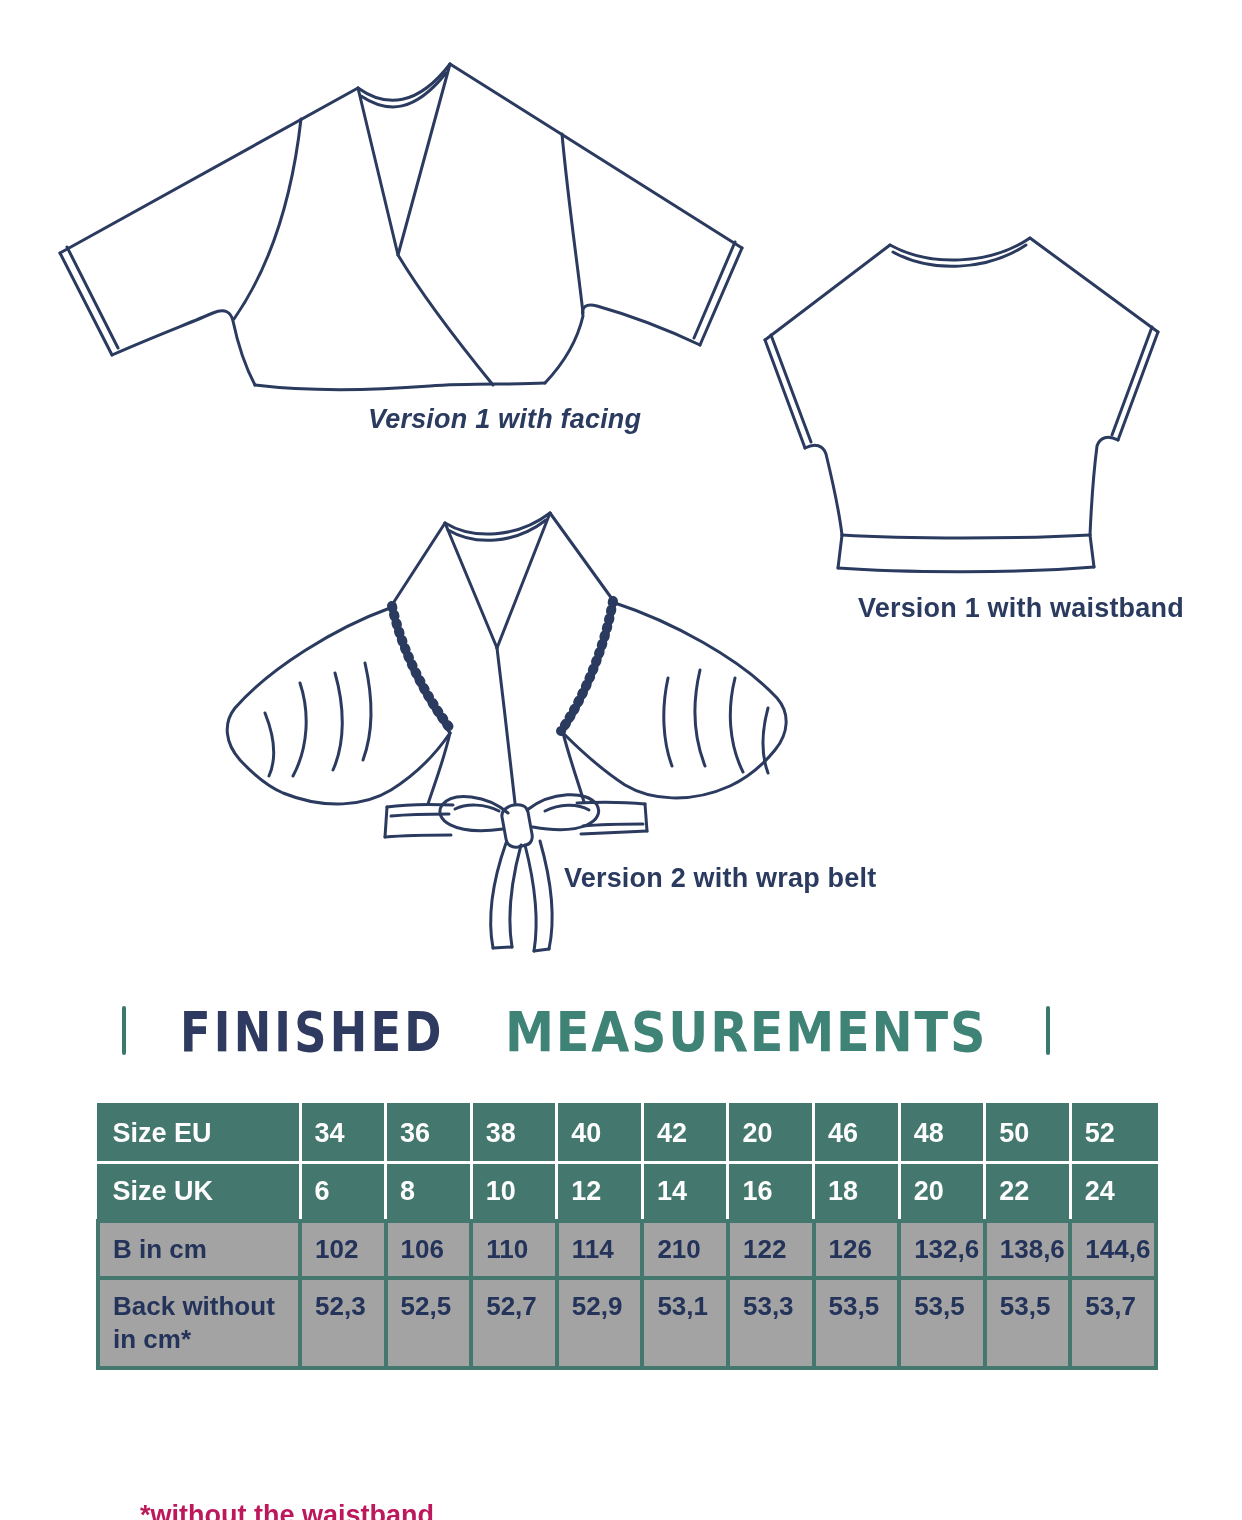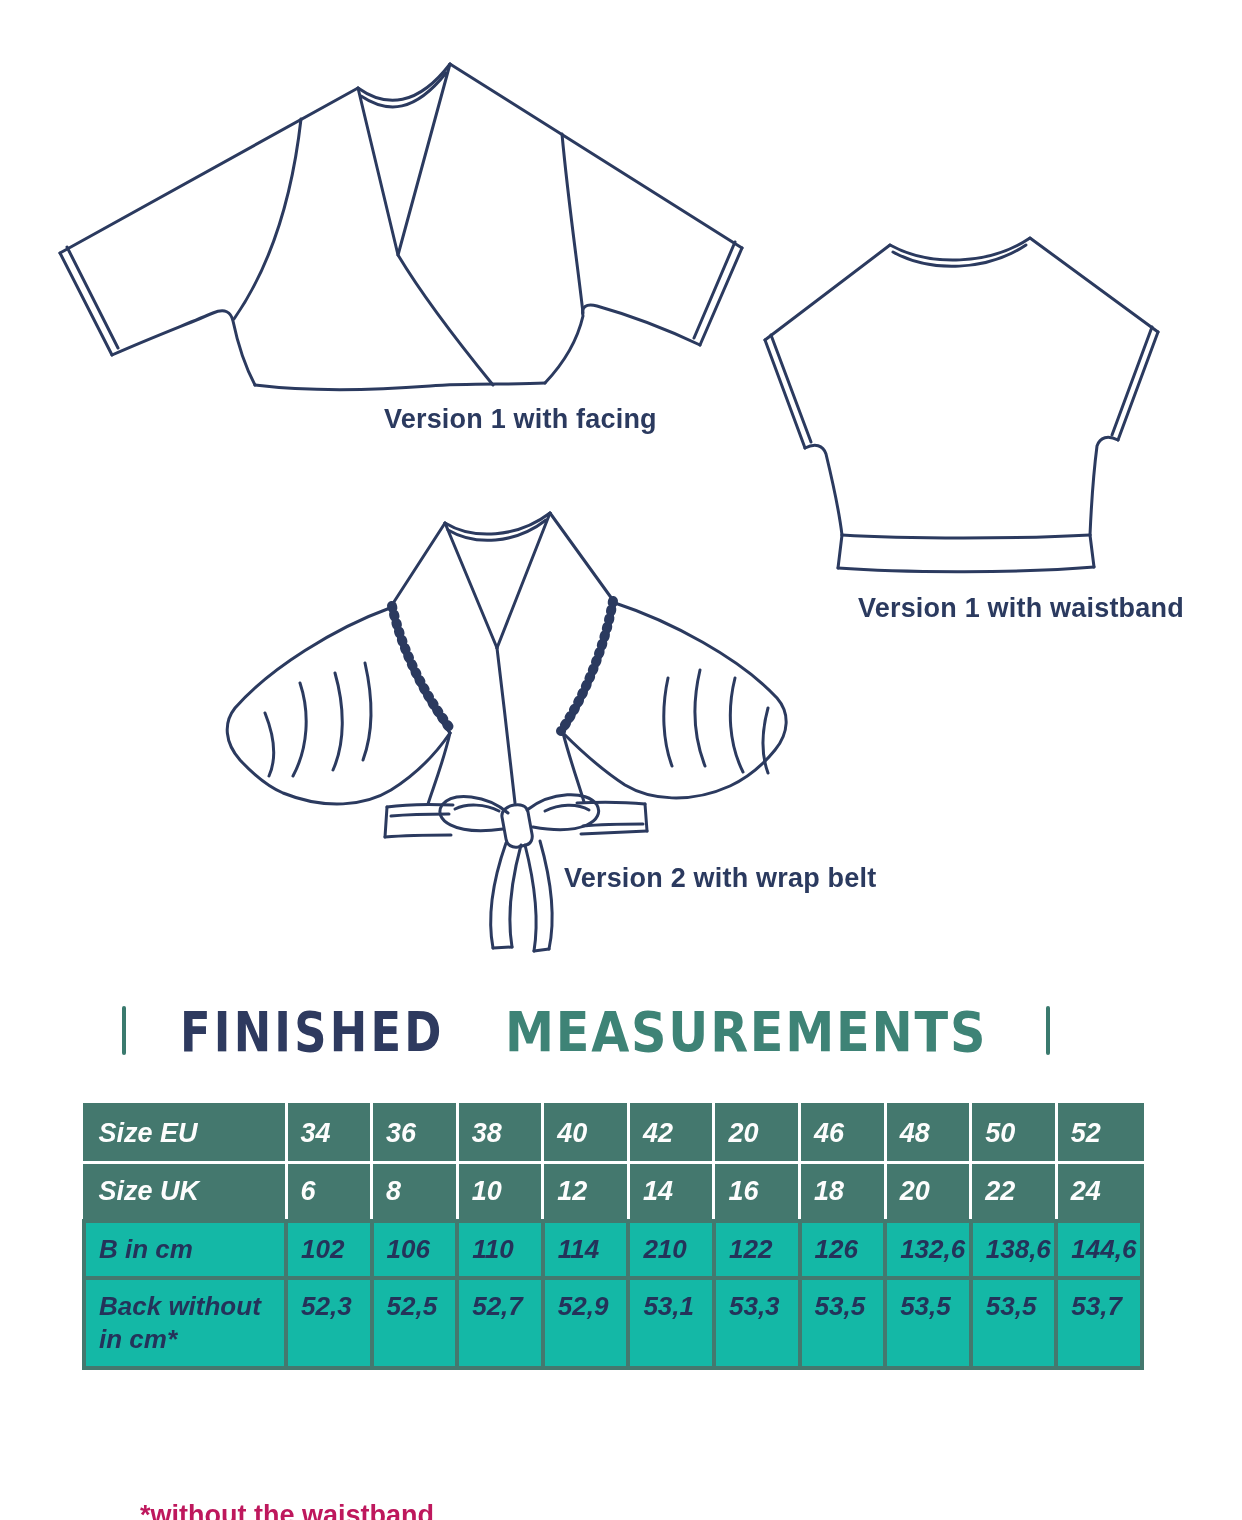--- a/index.html
+++ b/index.html
@@ -17,30 +17,30 @@
   svg path.ticks{stroke-width:10;stroke-dasharray:1.8 7;}
   
   .hbar{position:absolute;width:4px;height:49px;background:#3a7a6e;border-radius:2px;}
   .hword{
     position:absolute;font-family:"DejaVu Sans",sans-serif;font-weight:800;
     font-size:56px;line-height:56px;transform-origin:left top;white-space:nowrap;
   }
   .hword.navy{color:#2e3a5f;letter-spacing:4px;transform:scaleX(0.80);}
   .hword.teal{color:#3e8376;letter-spacing:2px;transform:scaleX(0.88);}
   
-  .tblwrap{position:absolute;left:82px;top:1103px;width:1062px;font-style:italic;}
+  .tblwrap{position:absolute;left:96px;top:1103px;width:1062px;}
   table{border-collapse:collapse;table-layout:fixed;width:100%;}
   col.lab{width:202px;}
   tr.header > *{
     background:#44786e;color:#fdfdfd;border:3px solid #ffffff;
     font-size:27px;font-weight:700;text-align:left;padding:0 6px 0 13px;height:55px;
     vertical-align:middle;
   }
   tr.data > *{
-    background:#14b8a6;color:#24335a;border:4px solid #44786e;
+    background:#a3a3a3;color:#24335a;border:4px solid #44786e;
     font-size:26px;font-weight:700;text-align:left;padding:10px 4px 0 13px;
     vertical-align:top;line-height:1.25;
   }
   tr.data.r1 > *{height:43px;}
   tr.data.r2 > *{height:50px;}
   tr.data.r3 > *{height:76px;}
   tr.header > *:first-child{border-left-color:#44786e;}
   tr.header > *:last-child{border-right-color:#44786e;}
   table tr:first-child > *{border-top-color:#44786e;}
   .footnote{
@@ -61,21 +61,21 @@
   <path d="M205,330 C270,338 340,334 380,331 C420,328 462,330 495,328"></path>
   <path d="M650,290 C612,272 572,258 547,251 C536,248 531,252 533,261 C527,287 512,310 495,328"></path>
   <path d="M308,33 L348,200 C375,245 412,292 443,330"></path>
   <path d="M400,9 L348,200"></path>
   <path d="M400,9 L692,193"></path>
   <path d="M692,193 L650,290"></path>
   <path d="M685,187 L644,283"></path>
   <path d="M251,64 C243,135 225,205 184,264"></path>
   <path d="M512,79 C518,145 527,205 533,258"></path>
 </svg>
-<div class="caption" style="left:384px;top:404px;">Version 1 with facing</div>
+<div class="caption" style="left:368px;top:404px;font-style:italic;">Version 1 with facing</div>
 
 <svg class="abs" style="left:755px;top:225px;" width="475" height="375" viewBox="0 0 475 375">
   <path d="M135,20 C175,42 235,40 275,13"></path>
   <path d="M138,27 C176,48 232,46 271,20"></path>
   <path d="M135,20 L10,115"></path>
   <path d="M10,115 L50,223"></path>
   <path d="M16,110 L56,217"></path>
   <path d="M50,223 C60,218 68,220 71,229 C78,258 84,285 87,310"></path>
   <path d="M87,310 C150,314 265,314 335,310"></path>
   <path d="M83,343 C150,348 268,348 339,342"></path>

